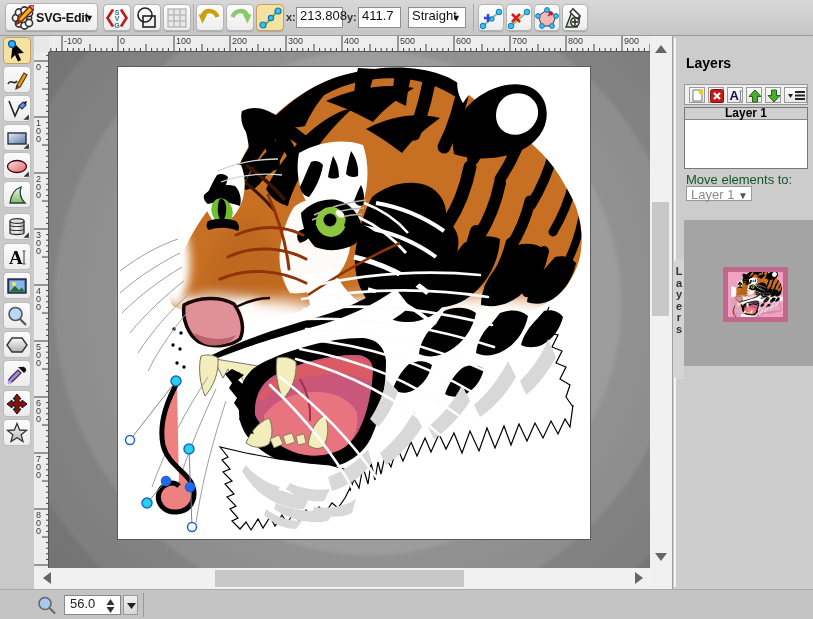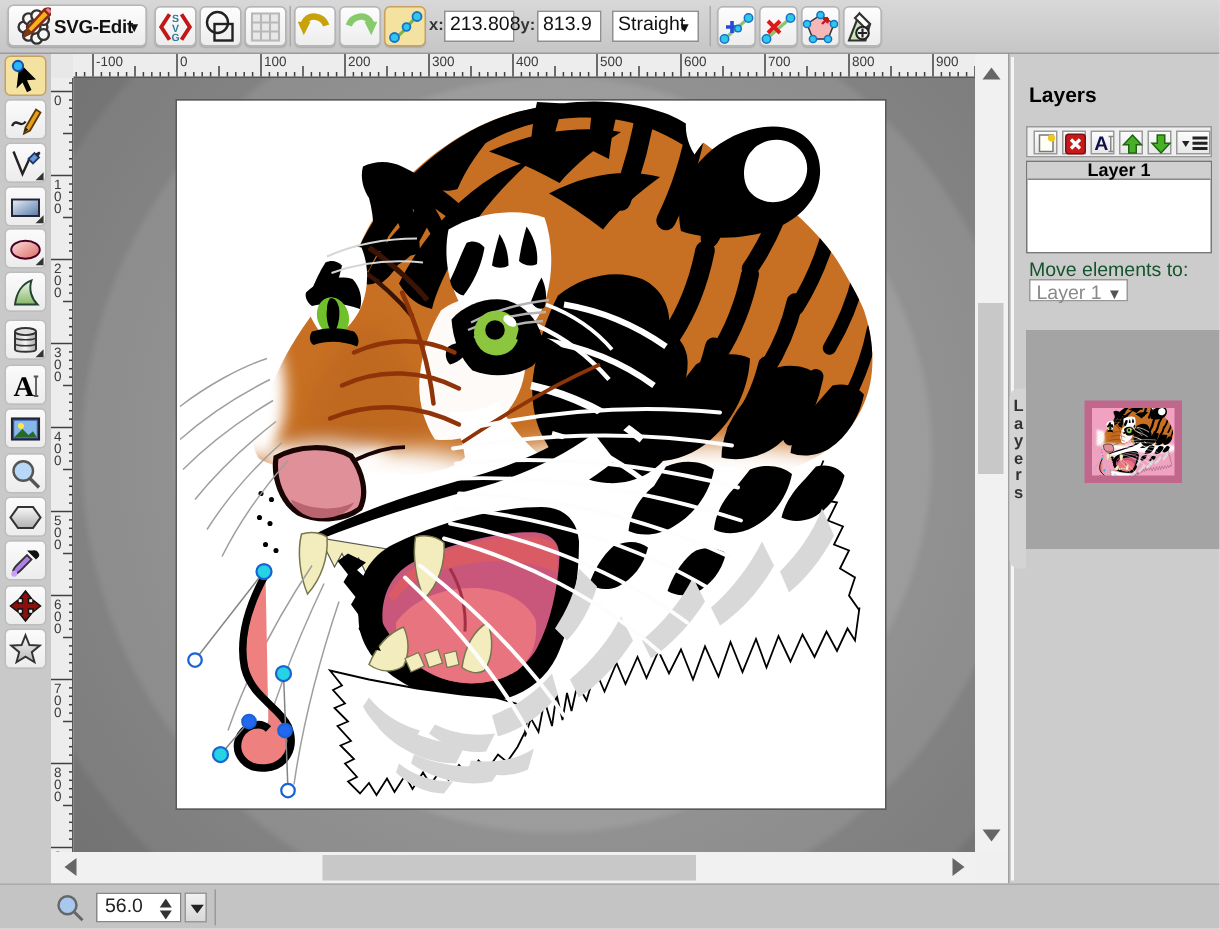--- a/index.html
+++ b/index.html
@@ -119,21 +119,21 @@
       <circle cx="5" cy="19" r="3" fill="#30c8e8" stroke="#1870c8" stroke-width="1.2"></circle>
       <circle cx="13" cy="12" r="2.6" fill="#30c8e8" stroke="#1870c8" stroke-width="1.2"></circle>
       <circle cx="20" cy="5" r="3" fill="#30c8e8" stroke="#1870c8" stroke-width="1.2"></circle>
     </svg>
   </div>
   <div style="position:absolute;left:193px;top:4px;width:1px;height:27px;background:#aaa;"></div>
   <div style="position:absolute;left:473px;top:4px;width:1px;height:27px;background:#aaa;"></div>
   <span class="tlabel" style="left:286px;">x:</span>
   <div class="tinput" style="left:296px;width:47px;">213.808</div>
   <span class="tlabel" style="left:347px;">y:</span>
-  <div class="tinput" style="left:358px;width:43px;">813.9</div>
+  <div class="tinput" style="left:358px;width:43px;">411.7</div>
   <div class="tinput" style="left:408px;width:58px;">Straight <span style="font-size:9px;position:absolute;right:4px;top:5px;">▼</span></div>
   <div class="tbtn" style="left:478px;width:26px;">
     <svg width="24" height="24" viewBox="0 0 24 24">
       <path d="M4,20 L20,6" stroke="#88c470" stroke-width="2"></path>
       <path d="M9,8 L9,16 M5,12 L13,12" stroke="#2848d8" stroke-width="2.4"></path>
       <circle cx="4" cy="20" r="2.8" fill="#30c8e8" stroke="#1870c8" stroke-width="1"></circle>
       <circle cx="20" cy="6" r="2.8" fill="#30c8e8" stroke="#1870c8" stroke-width="1"></circle>
       <circle cx="13" cy="13" r="2.2" fill="#30c8e8" stroke="#1870c8" stroke-width="1"></circle>
     </svg>
   </div>

